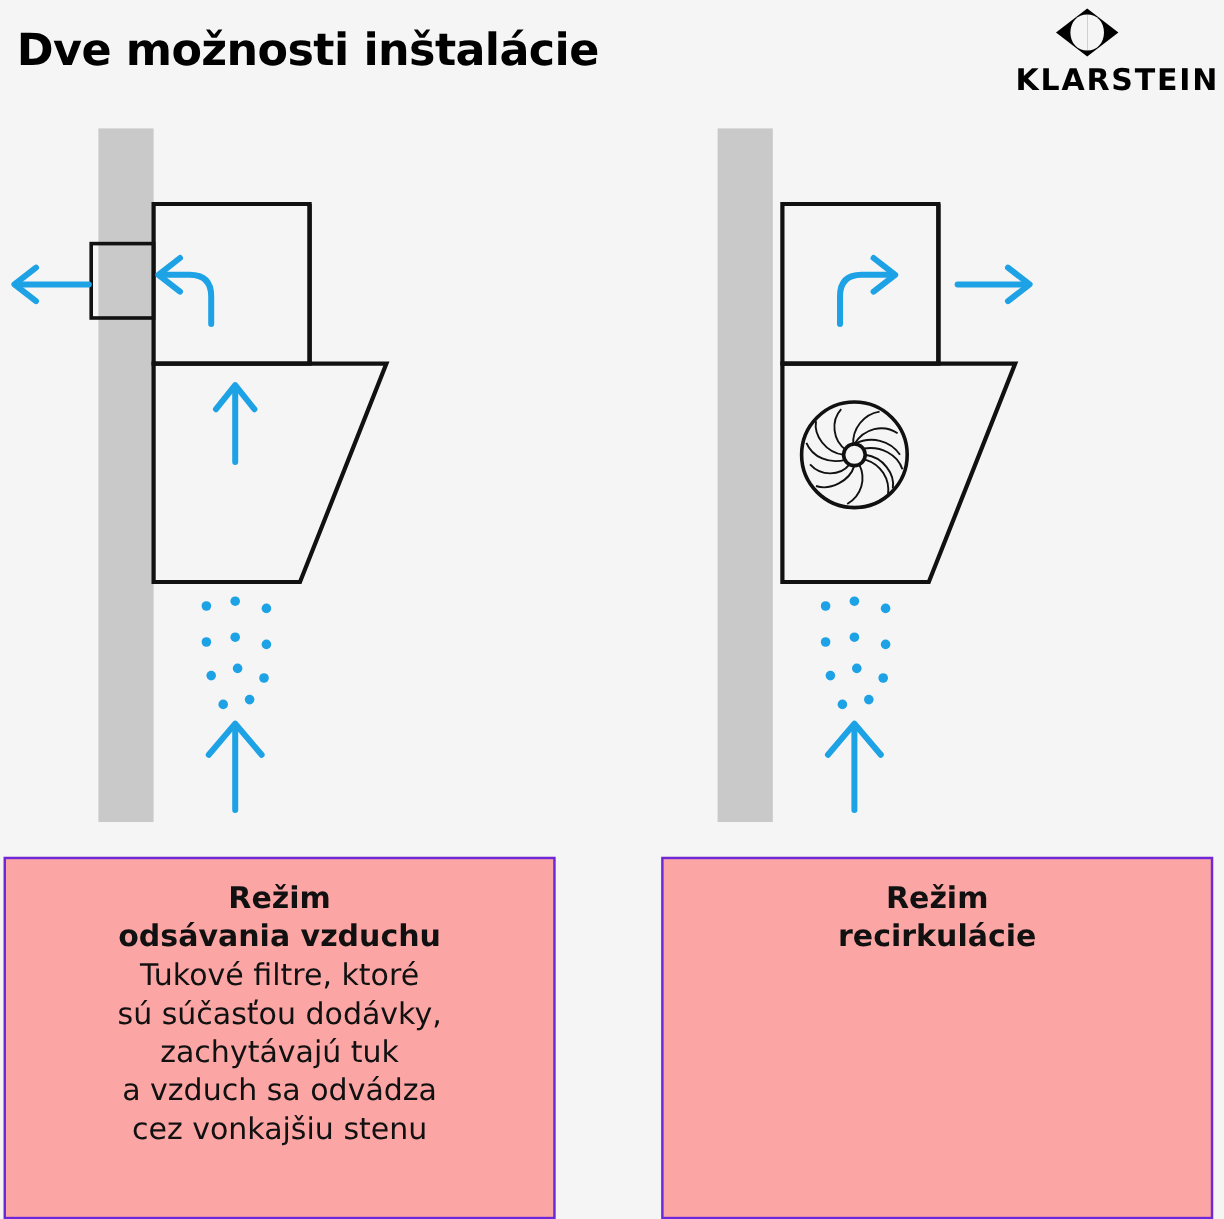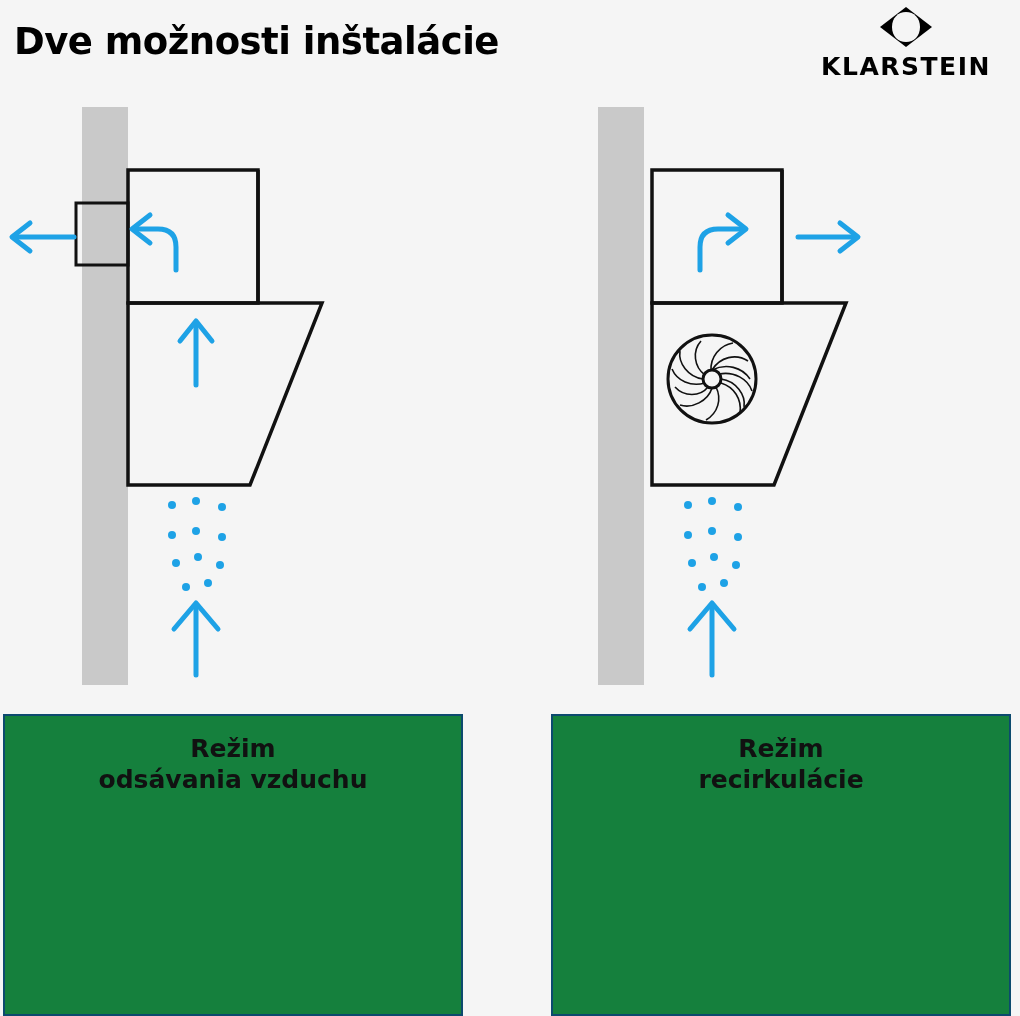--- a/index.html
+++ b/index.html
@@ -24,21 +24,21 @@
     letter-spacing: -0.5px;
     color: #000;
     white-space: nowrap;
   }
 
   .brand {
     position: absolute;
     right: 4px;
     top: 6px;
     width: 220px;
-    text-align: center;
+    text-align: right;
   }
   .brand-mark {
     display: block;
     margin: 0 auto 4px auto;
     width: 54px;
     height: 42px;
   }
   .brand-name {
     font-size: 25px;
     font-weight: bold;
@@ -69,22 +69,22 @@
     left: 0;
     top: 714px;
     width: 1020px;
     height: 302px;
   }
   .caption-box {
     position: absolute;
     top: 0;
     width: 460px;
     height: 302px;
-    border: 2px solid #0c4a6e;
-    background: #15803d;
+    border: 2px solid #6d28d9;
+    background: #fca5a5;
     padding: 18px 10px 0 10px;
     text-align: center;
   }
   .caption-box.left  { left: 3px; }
   .caption-box.right { left: 551px; }
 
   .caption-title {
     font-size: 25px;
     font-weight: bold;
     line-height: 1.22;
@@ -219,18 +219,23 @@
         <circle cx="204" cy="488" r="4"></circle>
       </g>
     </svg>
   </div>
 </div>
 
 <div class="captions">
   <div class="caption-box left">
     <p class="caption-title">Režim
 odsávania vzduchu</p>
+    <p class="caption-body">Tukové filtre, ktoré
+sú súčasťou dodávky,
+zachytávajú tuk
+a vzduch sa odvádza
+cez vonkajšiu stenu</p>
   </div>
   <div class="caption-box right">
     <p class="caption-title">Režim
 recirkulácie</p>
   </div>
 </div>
 
 </body></html>

